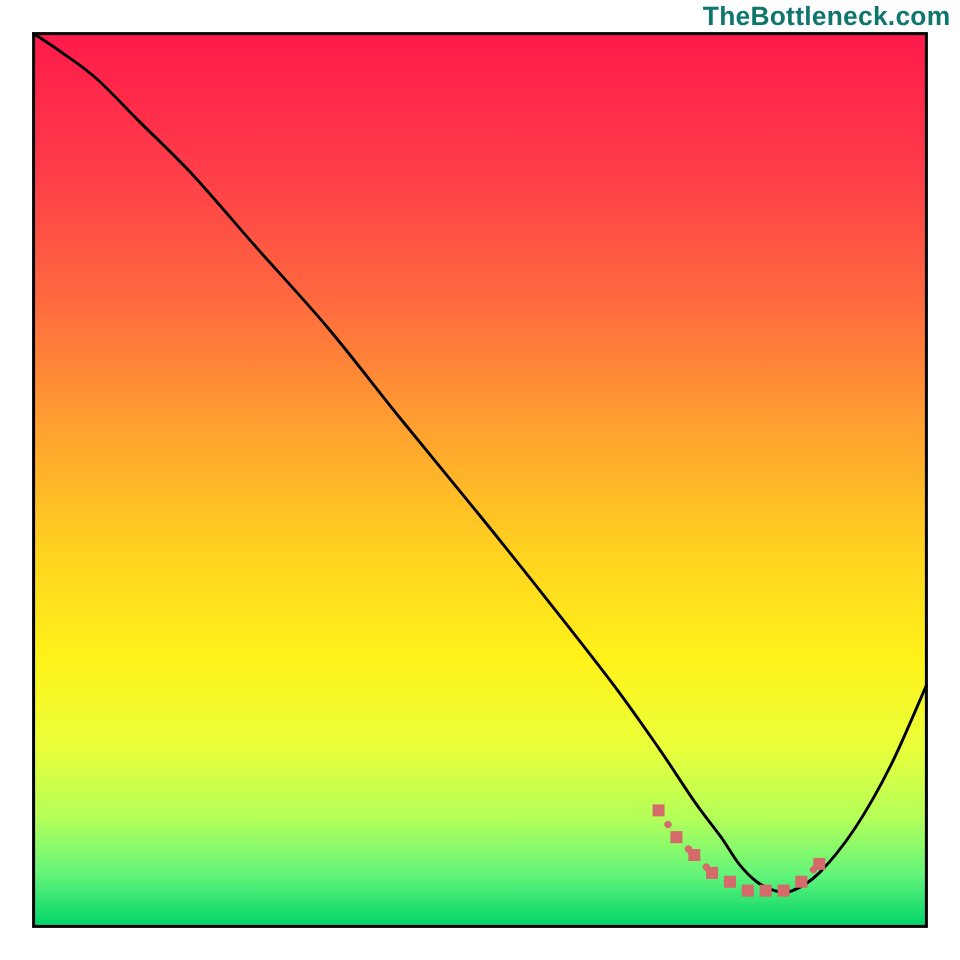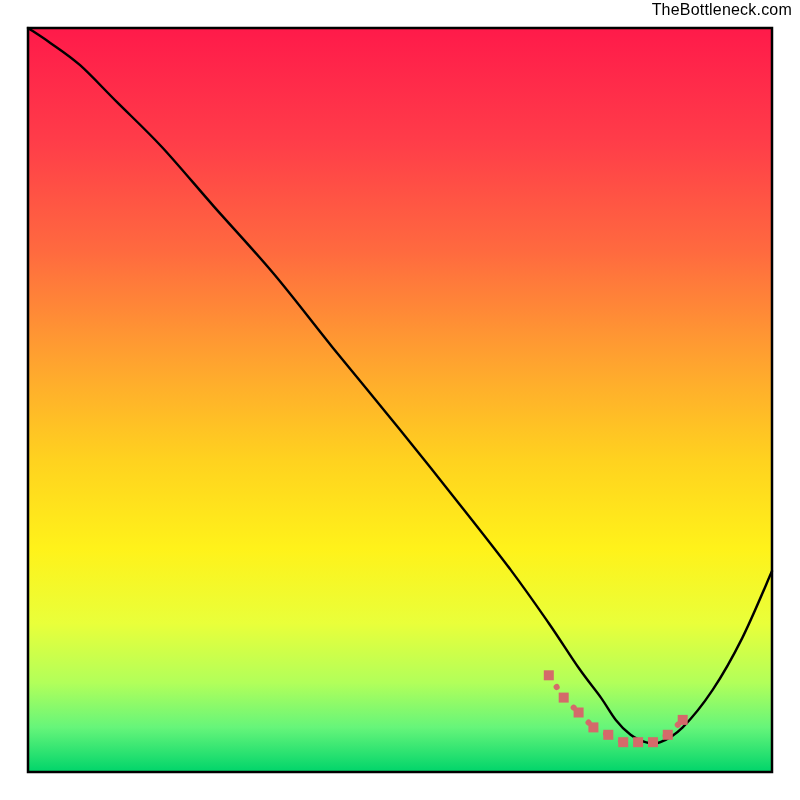--- a/index.html
+++ b/index.html
@@ -13,23 +13,23 @@
   }
   .stage {
     position: relative;
     width: 800px;
     height: 800px;
   }
   .watermark {
     position: absolute;
     top: 1px;
     right: 8px;
-    font-size: 16px;
-    font-weight: 400;
-    color: #000000;
+    font-size: 22px;
+    font-weight: 700;
+    color: #0f766e;
     letter-spacing: 0.2px;
     z-index: 30;
   }
   svg.plot {
     position: absolute;
     left: 0;
     top: 0;
     width: 800px;
     height: 800px;
     z-index: 10;

